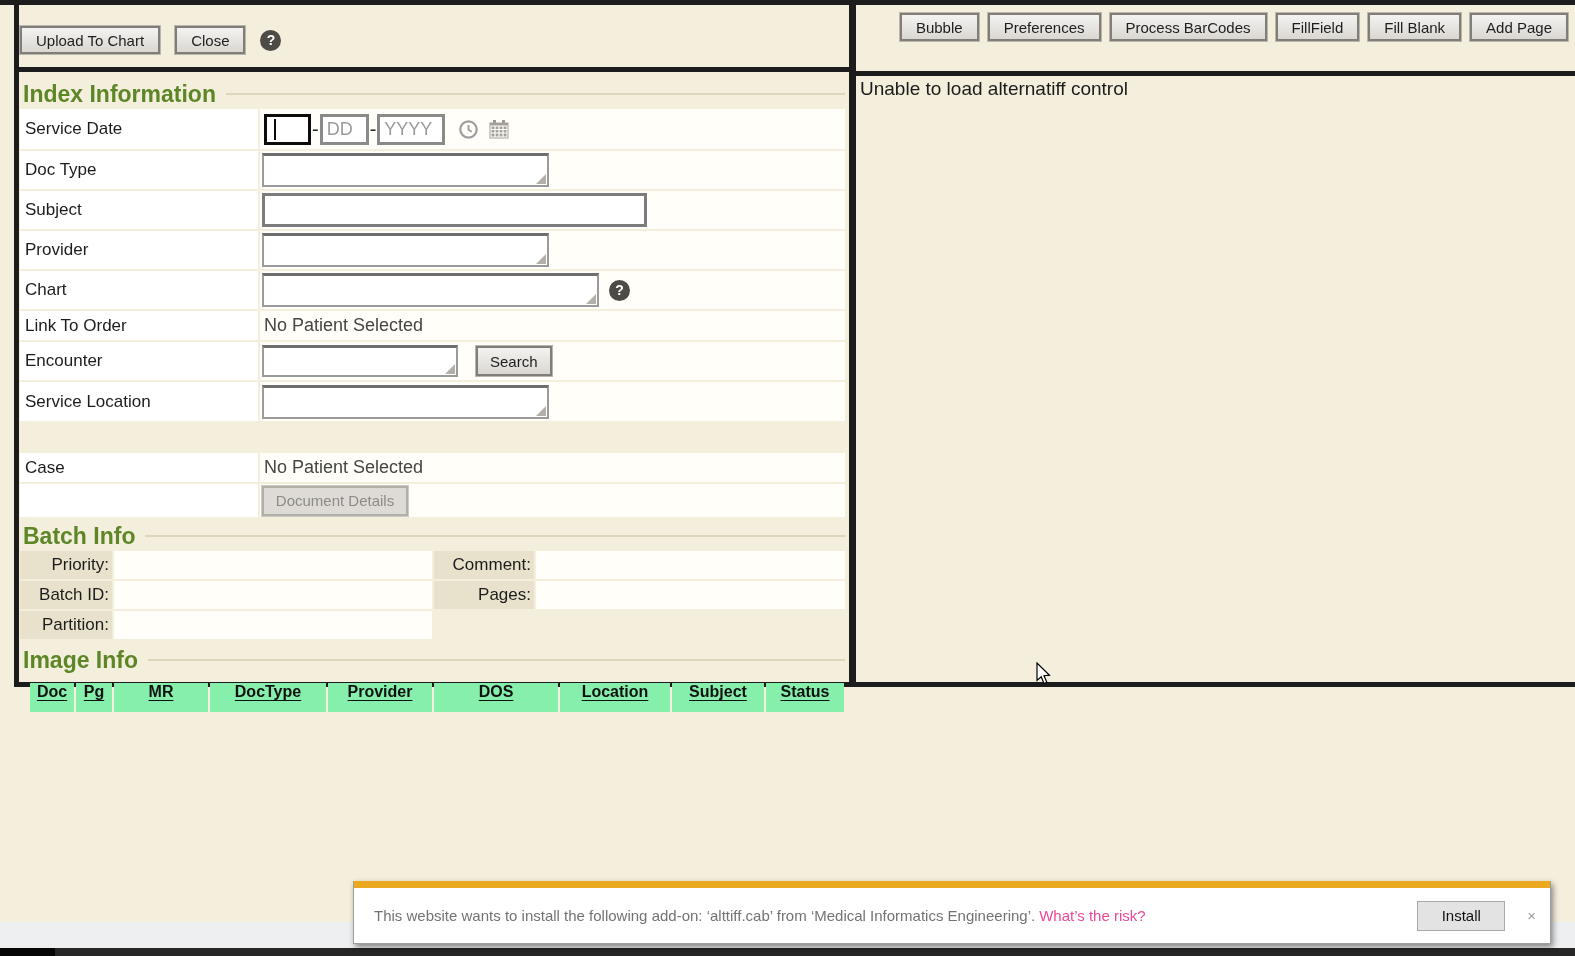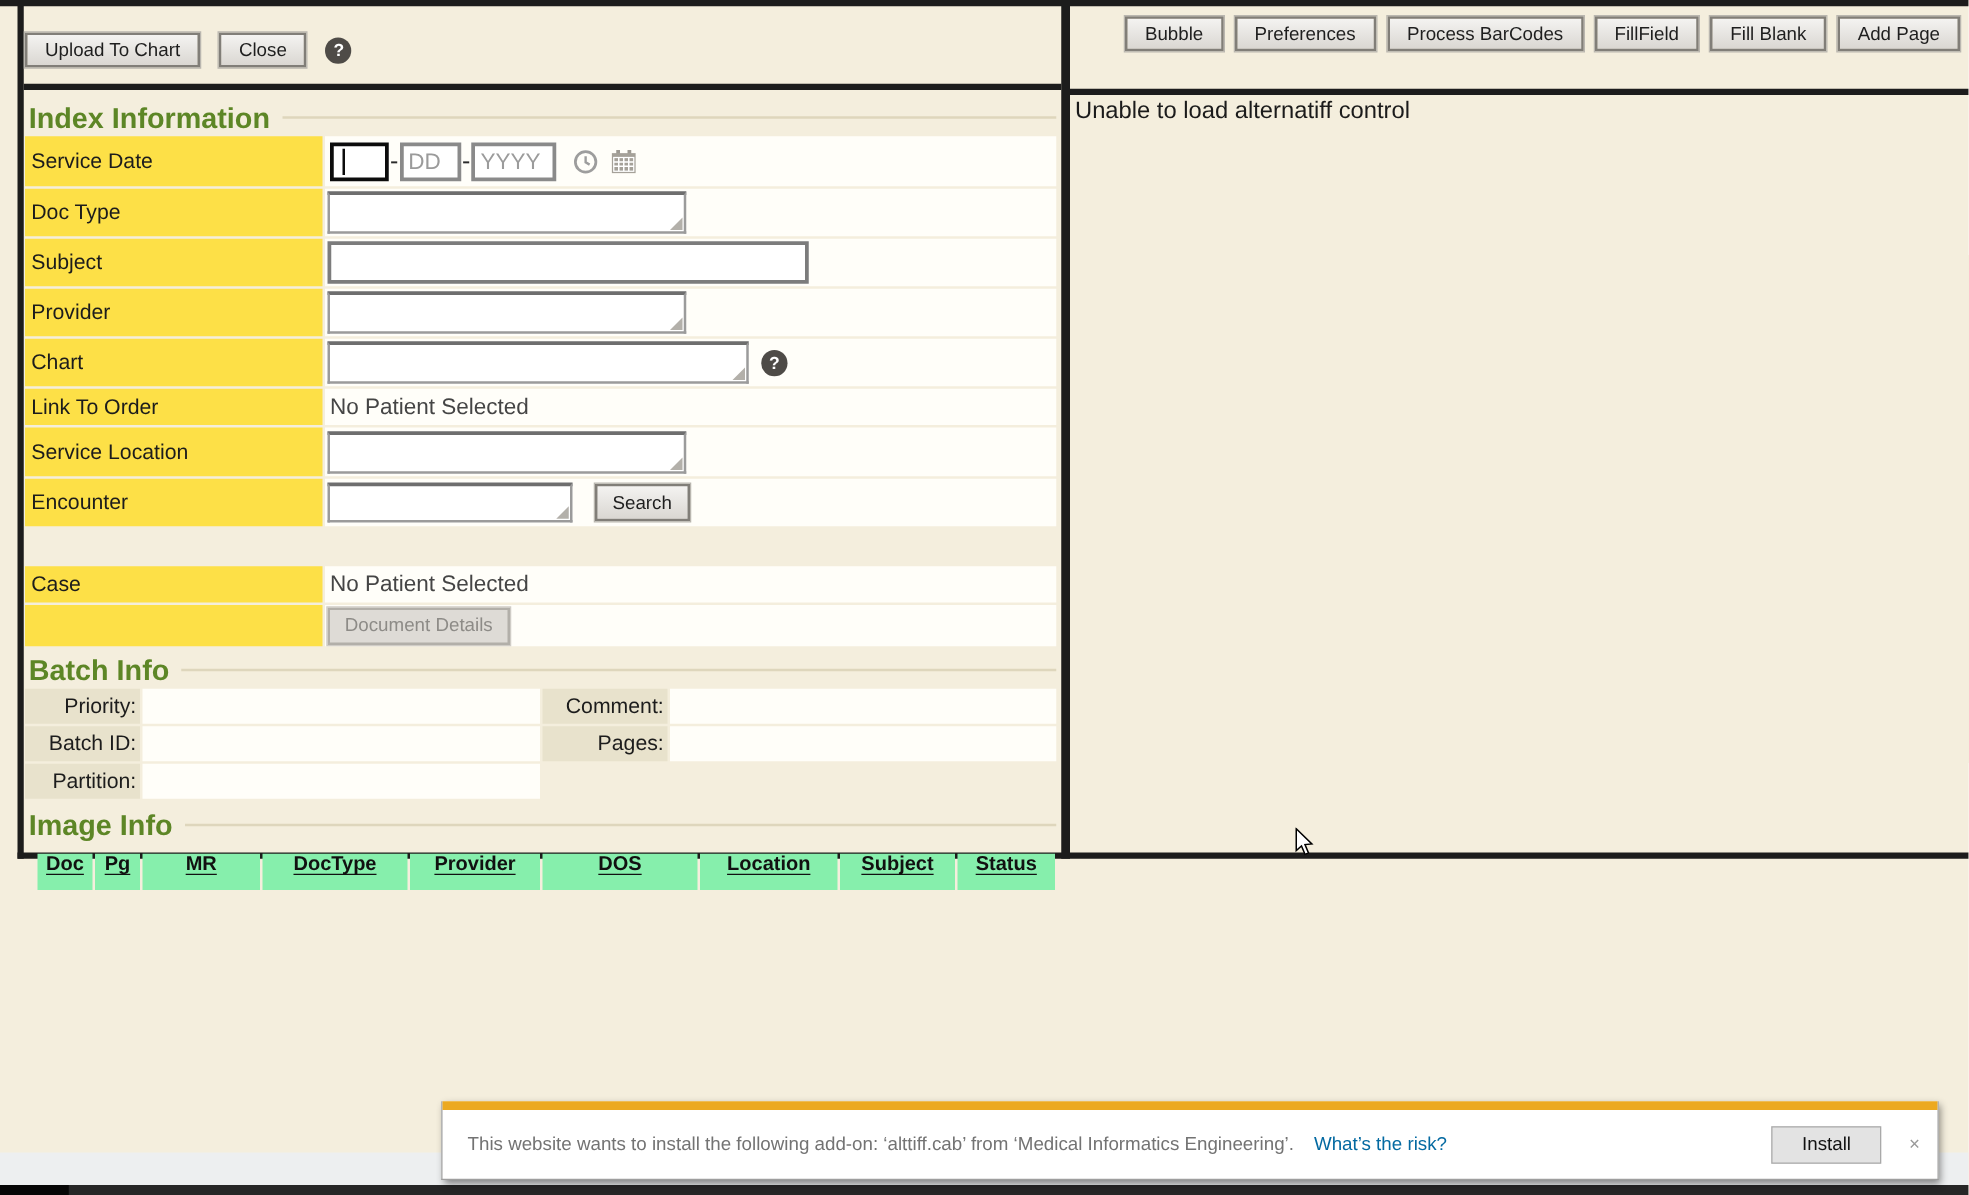--- a/index.html
+++ b/index.html
@@ -36,21 +36,21 @@
   
   .form-area { position:absolute; left:19px; top:79px; width:830px; }
   .section-title {
     display:flex; align-items:center; gap:10px;
     color:#5d8626; font-size:23px; font-weight:bold; padding-left:4px; height:30px;
   }
   .section-title::after { content:""; flex:1; height:2px; background:#ded6bc; margin-right:4px; }
 
   .form-row { display:flex; gap:2px; margin:0 4px 2px 1px; }
   .row-label {
-    width:238px; flex:0 0 238px; background:#fde047; display:flex; align-items:center;
+    width:238px; flex:0 0 238px; background:#ffffff; display:flex; align-items:center;
     padding-left:5px; font-size:17px; color:#1c1c1c;
   }
   .row-value { flex:1; background:#fffef9; display:flex; align-items:center; padding-left:2px; }
 
   .combo {
     position:relative; background:#fff; height:34px;
     border:2px solid #9b9b9b; border-top:3px solid #6e6e6e;
   }
   .combo::after {
     content:""; position:absolute; right:1px; bottom:1px; width:0; height:0;
@@ -94,21 +94,21 @@
 
   
   .notify {
     position:absolute; left:353px; top:881px; width:1198px; height:63px;
     background:#fff; border:1px solid #9e9e9e; border-top:none;
     box-shadow:2px 3px 6px rgba(0,0,0,0.45);
   }
   .notify-orange { position:absolute; left:0; top:0; right:0; height:7px; background:#eca920; }
   .notify-body { position:absolute; left:0; top:7px; right:0; bottom:0; display:flex; align-items:center; padding:0 14px 0 20px; }
   .notify-text { font-size:15px; color:#737373; }
-  .notify-link { font-size:15px; color:#0369a1; margin-left:16px; cursor:pointer; }
+  .notify-link { font-size:15px; color:#ec4899; margin-left:4px; cursor:pointer; }
   .notify-spacer { flex:1; }
   .install-btn {
     width:88px; height:30px; background:#e3e3e3; border:1px solid #a9a9a9;
     font-size:15px; color:#111; display:flex; align-items:center; justify-content:center;
     cursor:pointer; margin-right:22px;
   }
   .notify-close { color:#9a9a9a; font-size:15px; cursor:pointer; }
 
   .icon-gap { margin-left:9px; display:inline-flex; align-items:center; }
   .cursor-arrow { position:absolute; left:1036px; top:662px; }
@@ -205,32 +205,32 @@
       </div>
     </div>
 
     <div class="form-row" style="height:29px;">
       <div class="row-label">Link To Order</div>
       <div class="row-value">
         <span class="static-val">No Patient Selected</span>
       </div>
     </div>
 
+    <div class="form-row" style="height:38px;">
+      <div class="row-label">Encounter</div>
+      <div class="row-value">
+        <div class="combo" style="width:196px;height:32px;"></div>
+        <button class="btn" style="margin-left:18px;height:30px;padding:0 12px;">Search</button>
+      </div>
+    </div>
+
     <div class="form-row" style="height:39px;">
       <div class="row-label">Service Location</div>
       <div class="row-value">
         <div class="combo" style="width:287px;"></div>
-      </div>
-    </div>
-
-    <div class="form-row" style="height:38px;">
-      <div class="row-label">Encounter</div>
-      <div class="row-value">
-        <div class="combo" style="width:196px;height:32px;"></div>
-        <button class="btn" style="margin-left:18px;height:30px;padding:0 12px;">Search</button>
       </div>
     </div>
 
     <div class="form-row" style="height:29px;margin-top:32px;">
       <div class="row-label">Case</div>
       <div class="row-value">
         <span class="static-val">No Patient Selected</span>
       </div>
     </div>
 

